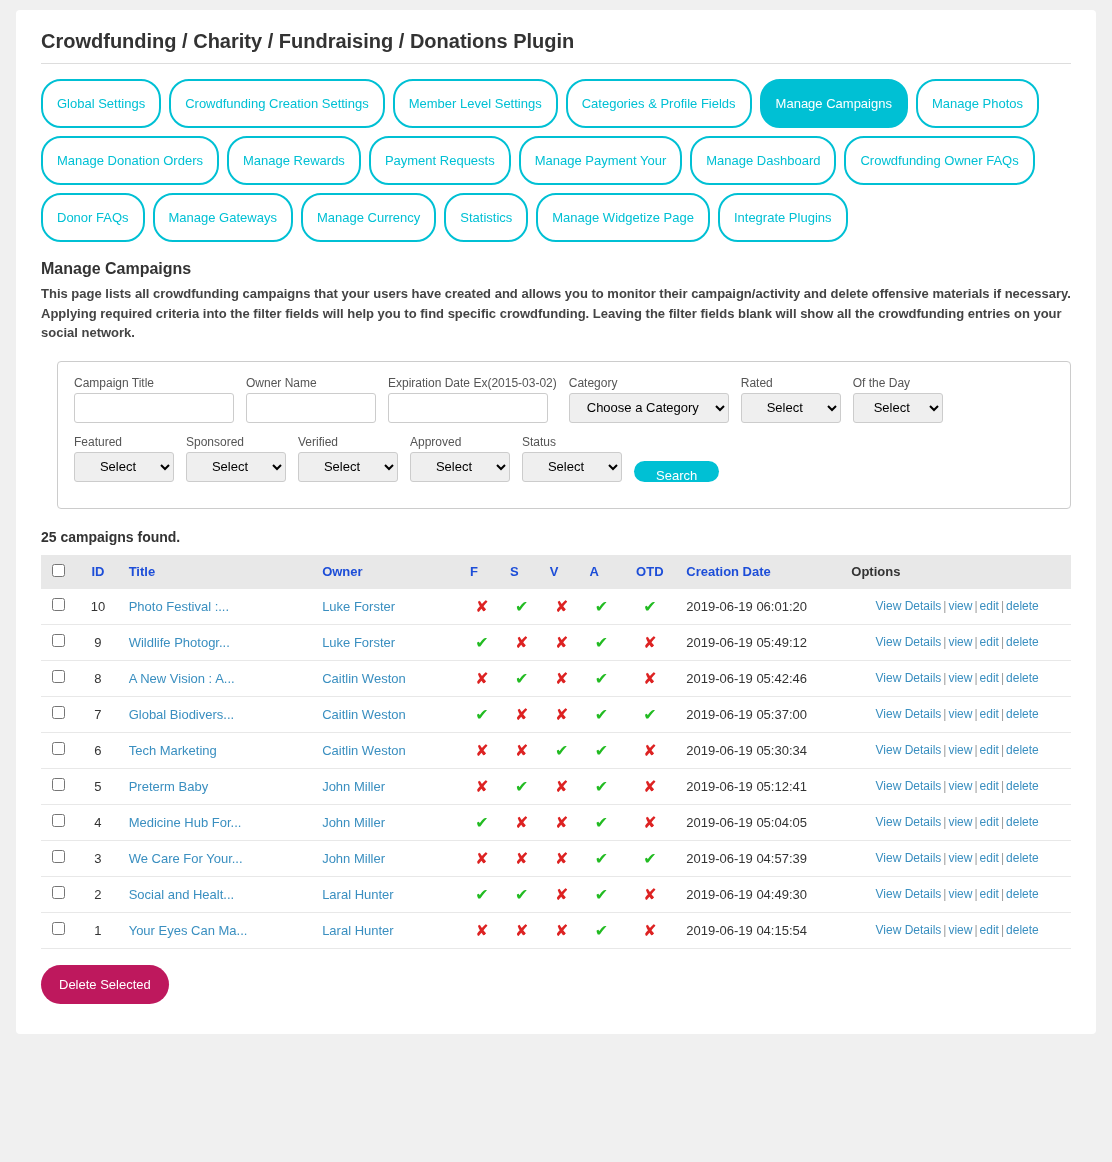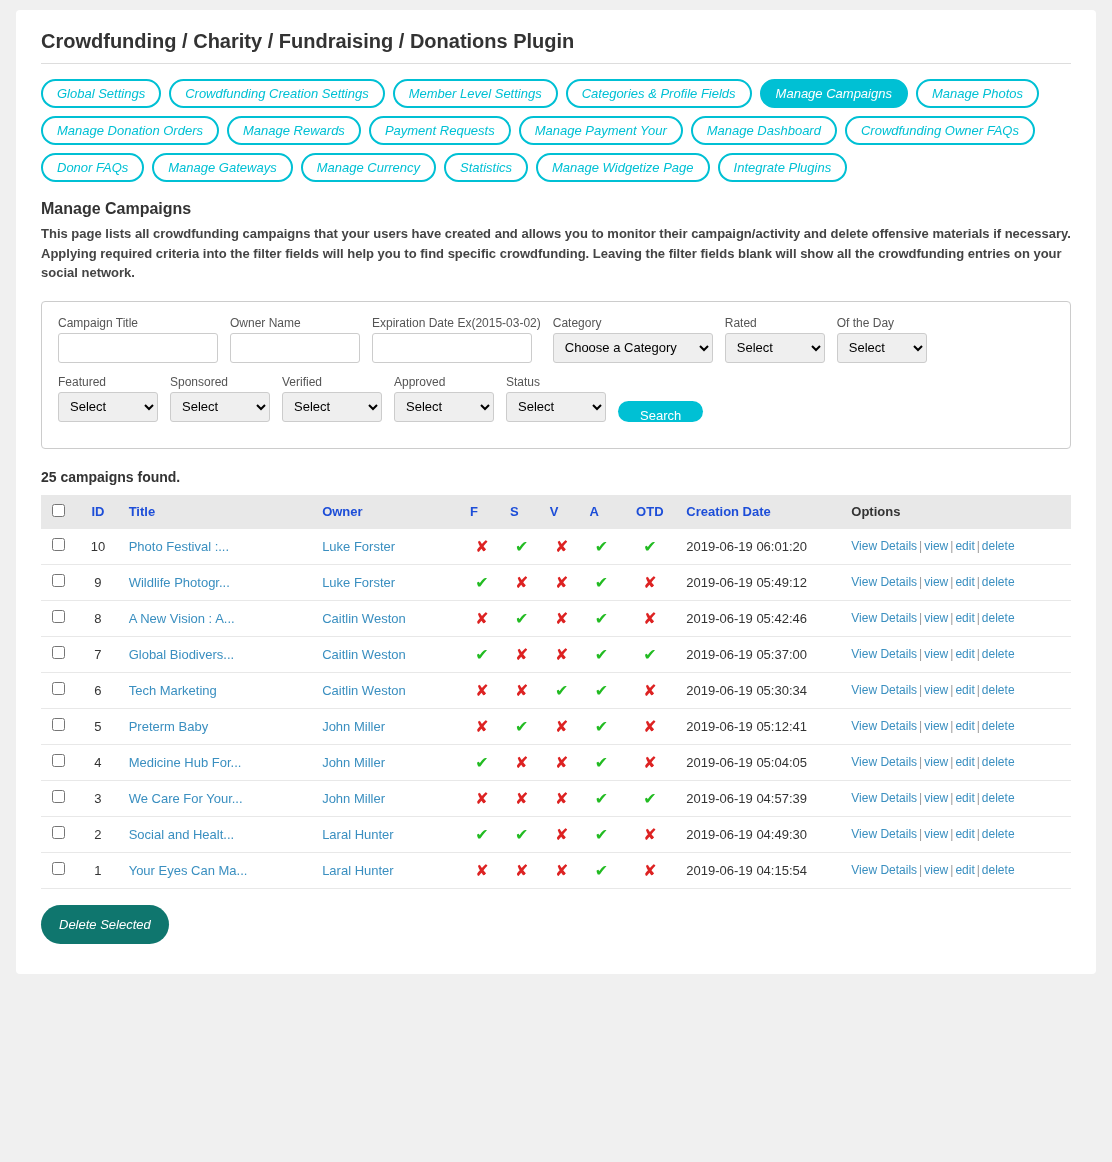--- a/index.html
+++ b/index.html
@@ -1,52 +1,52 @@
 <!DOCTYPE html>
 <html><head>
   <meta charset="utf-8">
   <style>
     * { box-sizing: border-box; margin: 0; padding: 0; }
     body { font-family: Arial, sans-serif; font-size: 13px; background: #f0f0f0; color: #333; }
     .page-wrapper { background: #fff; max-width: 1080px; margin: 10px auto; padding: 20px 25px 30px; border-radius: 4px; }
     .page-title { font-size: 20px; font-weight: bold; margin-bottom: 15px; padding-bottom: 10px; border-bottom: 1px solid #ddd; }
     .nav-buttons { display: flex; flex-wrap: wrap; gap: 8px; margin-bottom: 10px; }
-    .nav-btn { border: 2px solid #00c0d4; border-radius: 20px; padding: 5px 14px; font-size: 13px; cursor: pointer; background: #fff; color: #00c0d4; font-weight: 500; white-space: nowrap; font-style: italic; }
+    .nav-btn { border: 2px solid #00c0d4; border-radius: 20px; padding: 15px 14px; font-size: 13px; cursor: pointer; background: #fff; color: #00c0d4; font-weight: 500; white-space: nowrap; }
     .nav-btn.active { background: #00c0d4; color: #fff; }
     .section-title { font-size: 16px; font-weight: bold; margin: 18px 0 6px; }
     .section-desc { font-size: 13px; color: #444; line-height: 1.5; margin-bottom: 18px; font-weight: bold; }
-    .filter-box { border: 1px solid #ccc; border-radius: 4px; padding: 14px 16px; margin-bottom: 20px; }
+    .filter-box { border: 1px solid #ccc; border-radius: 4px; padding: 14px 16px; margin-bottom: 20px; margin-left: 16px; }
     .filter-row { display: flex; gap: 12px; flex-wrap: wrap; margin-bottom: 12px; align-items: flex-end; }
     .filter-field { display: flex; flex-direction: column; gap: 3px; }
     .filter-field label { font-size: 12px; color: #555; white-space: nowrap; }
-    .filter-field input, .filter-field select { border: 1px solid #ccc; border-radius: 3px; padding: 5px 7px; font-size: 13px; height: 30px; }
+    .filter-field input, .filter-field select { border: 1px solid #ccc; border-radius: 3px; padding: 5px 7px; font-size: 13px; height: 30px; text-align: center; }
     .filter-field.wide input { width: 160px; }
     .filter-field.med input { width: 130px; }
     .filter-field.date input { width: 160px; }
     .filter-field select.cat { width: 160px; }
     .filter-field select.sm { width: 100px; }
     .filter-field select.xs { width: 90px; }
     .search-btn { background: #00c0d4; color: #fff; border: none; border-radius: 20px; padding: 7px 22px; font-size: 13px; cursor: pointer; height: 21px; font-weight: 500; }
     .results-count { font-size: 14px; font-weight: bold; margin-bottom: 10px; }
     table { width: 100%; border-collapse: collapse; font-size: 13px; }
     thead tr { background: #e8e8e8; }
     thead th { padding: 9px 8px; text-align: left; font-size: 13px; }
     thead th.col-id, thead th.col-f, thead th.col-s, thead th.col-v, thead th.col-a, thead th.col-otd { text-align: center; }
     thead th.colored { color: #1d4ed8; font-weight: bold; }
     tbody tr { border-bottom: 1px solid #e8e8e8; }
     tbody td { padding: 8px 8px; vertical-align: middle; }
     tbody td.center { text-align: center; }
     .cell-link { color: #3a8fc0; text-decoration: none; }
-    .options-cell { white-space: nowrap; font-size: 12px; }
+    .options-cell { white-space: nowrap; font-size: 12px; text-align: center; }
     .options-cell a { color: #3a8fc0; text-decoration: none; }
     .options-cell .sep { color: #999; margin: 0 2px; }
     .icon-check { color: #22bb22; font-size: 16px; }
     .icon-x { color: #dd2222; font-size: 16px; }
     .checkbox-col { width: 30px; text-align: center; }
-    .delete-btn { background: #0f766e; color: #fff; border: none; border-radius: 20px; padding: 12px 18px; font-size: 13px; cursor: pointer; margin-top: 16px; font-weight: 500; font-style: italic; }
+    .delete-btn { background: #be185d; color: #fff; border: none; border-radius: 20px; padding: 12px 18px; font-size: 13px; cursor: pointer; margin-top: 16px; font-weight: 500; }
     .col-id { width: 40px; }
     .col-title { width: 170px; }
     .col-owner { width: 130px; }
     .col-fsvao { width: 35px; }
     .col-otd { width: 50px; }
     .col-date { width: 145px; }
     .col-options { width: 200px; margin-top: 26px; }
   </style>
 </head>
 <body>

